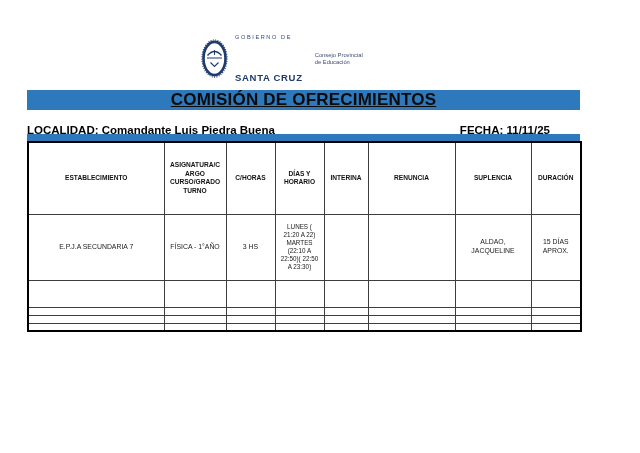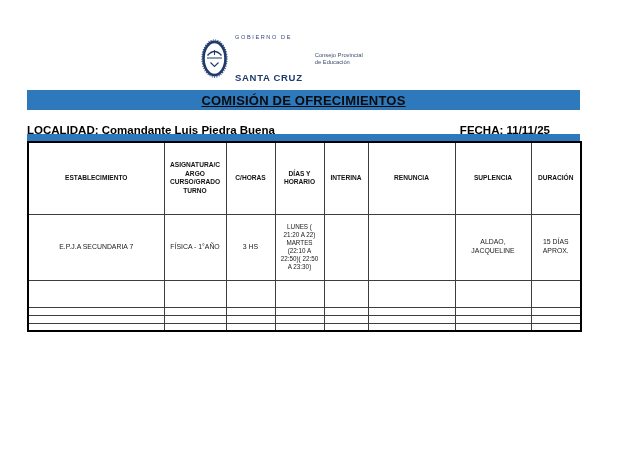--- a/index.html
+++ b/index.html
@@ -14,21 +14,21 @@
   .gov-text { margin-left: 7px; display: flex; flex-direction: column; justify-content: center; gap: 31px; }
   .gov-top { font-size: 5.6px; letter-spacing: 1.6px; color: #33497a; font-weight: 500; white-space: nowrap; }
   .gov-name { font-size: 9.5px; font-weight: bold; color: #1f3a6d; letter-spacing: 0.7px; white-space: nowrap; margin-top: 1px; }
   .org-text { margin-left: 12px; display: flex; flex-direction: column; justify-content: center; }
   .org-line { font-size: 5.8px; color: #3f4d6e; line-height: 7px; white-space: nowrap; }
   .org-line.b1 { font-weight: 500; }
 
   
   .title-bar { position: absolute; left: 27px; top: 90px; width: 553px; height: 20px;
                background: #2E78BC; display: flex; align-items: center; justify-content: center; }
-  .title-text { font-size: 13px; font-weight: bold; color: #0b0b0b; text-decoration: underline;
+  .title-text { font-size: 17px; font-weight: bold; color: #0b0b0b; text-decoration: underline;
                 letter-spacing: 0.2px; white-space: nowrap; }
 
   .meta-row { position: absolute; left: 27px; top: 111px; width: 553px; height: 38px;
               display: flex; align-items: center; justify-content: space-between; }
   .localidad { font-size: 11.5px; font-weight: bold; white-space: nowrap; }
   .fecha { font-size: 11.5px; font-weight: bold; white-space: nowrap; padding-right: 30px; padding-left: 32px; }
 
   .thin-bar { position: absolute; left: 27px; top: 134px; width: 553px; height: 7px; background: #2E78BC; }
 
   

